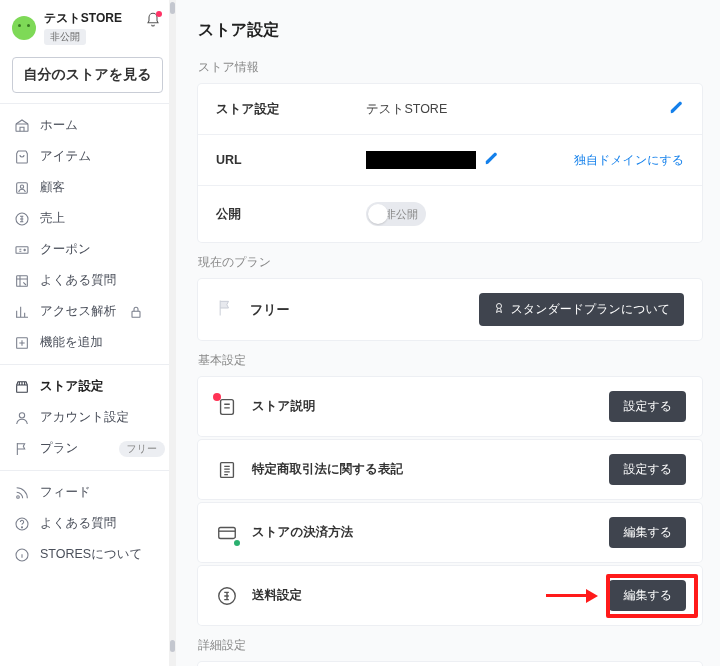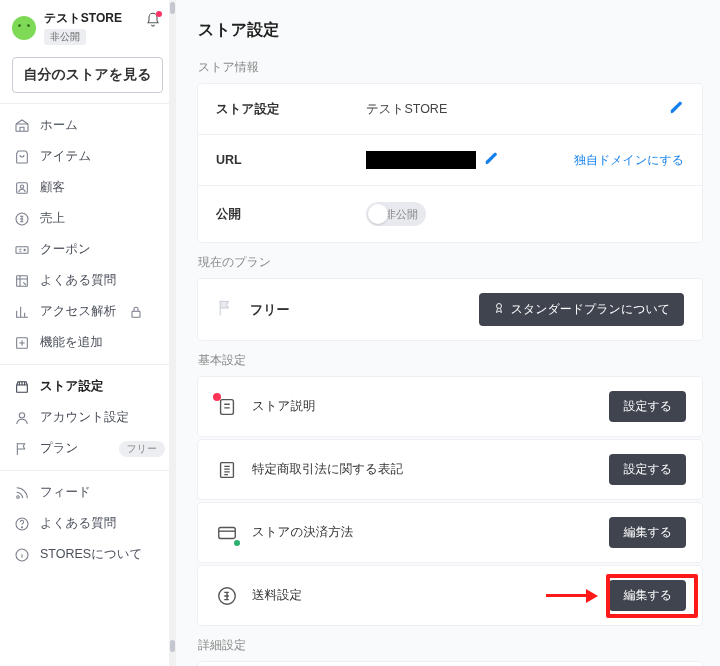--- a/index.html
+++ b/index.html
@@ -116,21 +116,21 @@
   .medal svg{width:12px;height:12px; stroke:#fff; fill:none; stroke-width:1.8;}
   .setting-row{
     display:flex; align-items:center; padding:14px 14px;
     position:relative;
   }
   .setting-row + .setting-row { margin-top:0;}
   .row-icon{ width:26px; height:26px; margin-right:12px; display:flex; align-items:center; justify-content:center; position:relative;}
   .row-icon svg{ width:22px;height:22px; stroke:#555; fill:none; stroke-width:1.5;}
   .row-icon .dot-red{ position:absolute; top:-1px; left:-1px; width:8px;height:8px;background:#ff3355;border-radius:50%;}
   .row-icon .dot-green{ position:absolute; bottom:-2px; right:-2px; width:10px;height:10px;background:#2ab06f;border-radius:50%; border:2px solid #fff;}
-  .setting-name{ font-size:12.5px; font-weight:400; color:#333;}
+  .setting-name{ font-size:12.5px; font-weight:700; color:#333;}
   .red-box{
     position:absolute; border:4px solid #ff1a1a; border-radius:2px;
     width:92px; height:44px;
   }
   .arrow-red{
     position:absolute; display:flex; align-items:center;
   }
   .arrow-red .shaft{ width:40px;height:3px; background:#ff1a1a;}
   .arrow-red .head{
     width:0;height:0; border-top:7px solid transparent; border-bottom:7px solid transparent;

